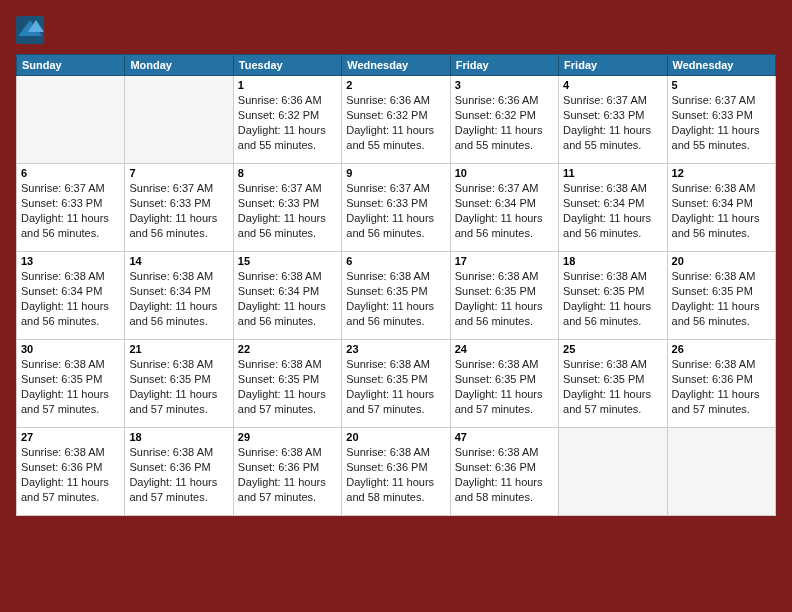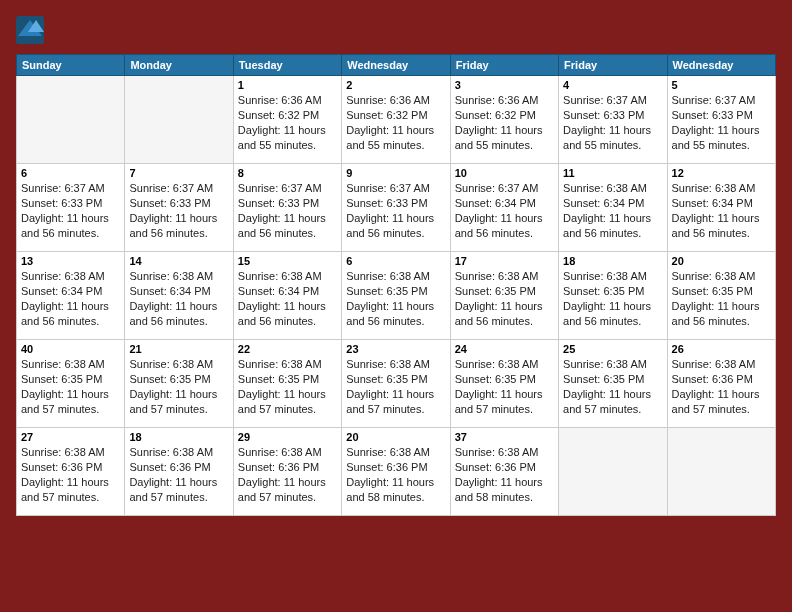--- a/index.html
+++ b/index.html
@@ -233,21 +233,21 @@
           </td>
           <td>
             <span class="day-num">20</span>
             <div class="day-info">Sunrise: 6:38 AM
 Sunset: 6:35 PM
 Daylight: 11 hours and 56 minutes.</div>
           </td>
         </tr>
         <tr>
           <td>
-            <span class="day-num">40</span>
+            <span class="day-num">30</span>
             <div class="day-info">Sunrise: 6:38 AM
 Sunset: 6:35 PM
 Daylight: 11 hours and 57 minutes.</div>
           </td>
           <td>
             <span class="day-num">21</span>
             <div class="day-info">Sunrise: 6:38 AM
 Sunset: 6:35 PM
 Daylight: 11 hours and 57 minutes.</div>
           </td>
@@ -301,21 +301,21 @@
 Sunset: 6:36 PM
 Daylight: 11 hours and 57 minutes.</div>
           </td>
           <td>
             <span class="day-num">20</span>
             <div class="day-info">Sunrise: 6:38 AM
 Sunset: 6:36 PM
 Daylight: 11 hours and 58 minutes.</div>
           </td>
           <td>
-            <span class="day-num">37</span>
+            <span class="day-num">47</span>
             <div class="day-info">Sunrise: 6:38 AM
 Sunset: 6:36 PM
 Daylight: 11 hours and 58 minutes.</div>
           </td>
           <td class="empty"></td>
           <td class="empty"></td>
         </tr>
       </tbody>
   </table>
 </div>

